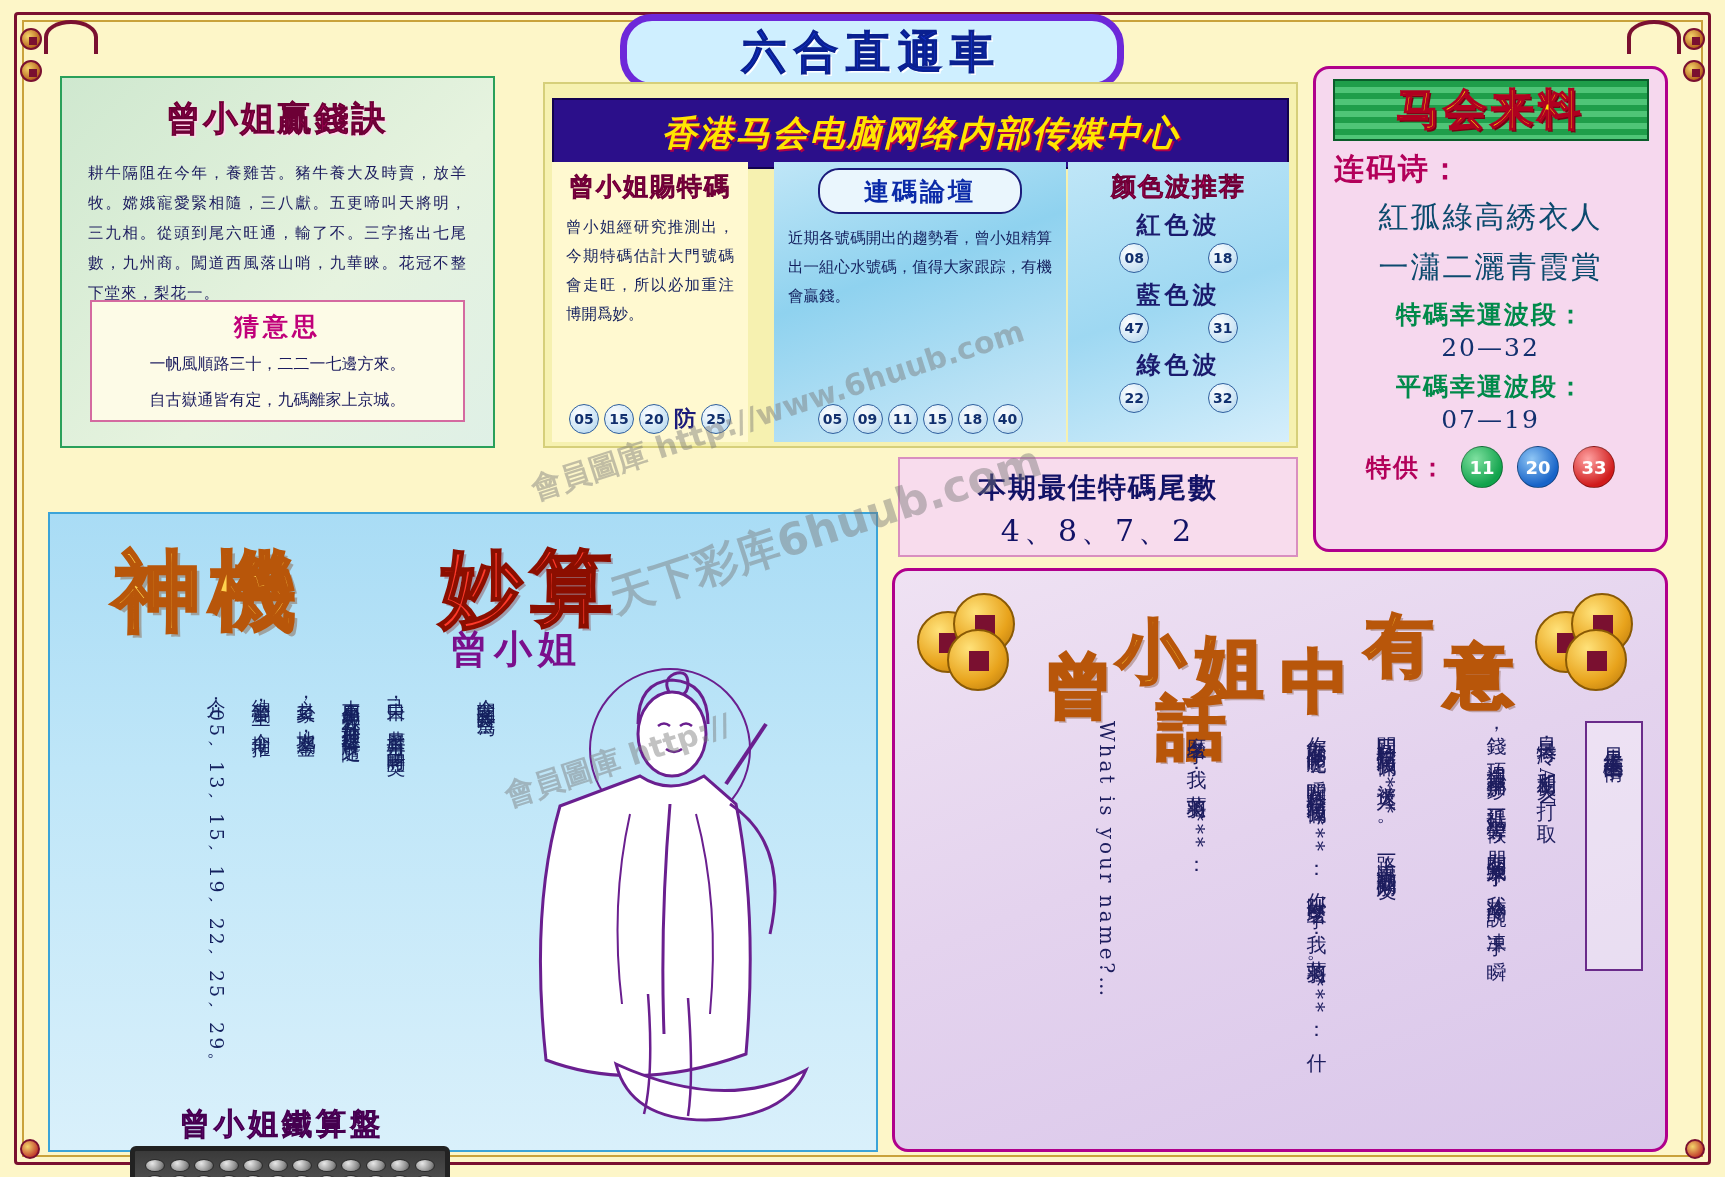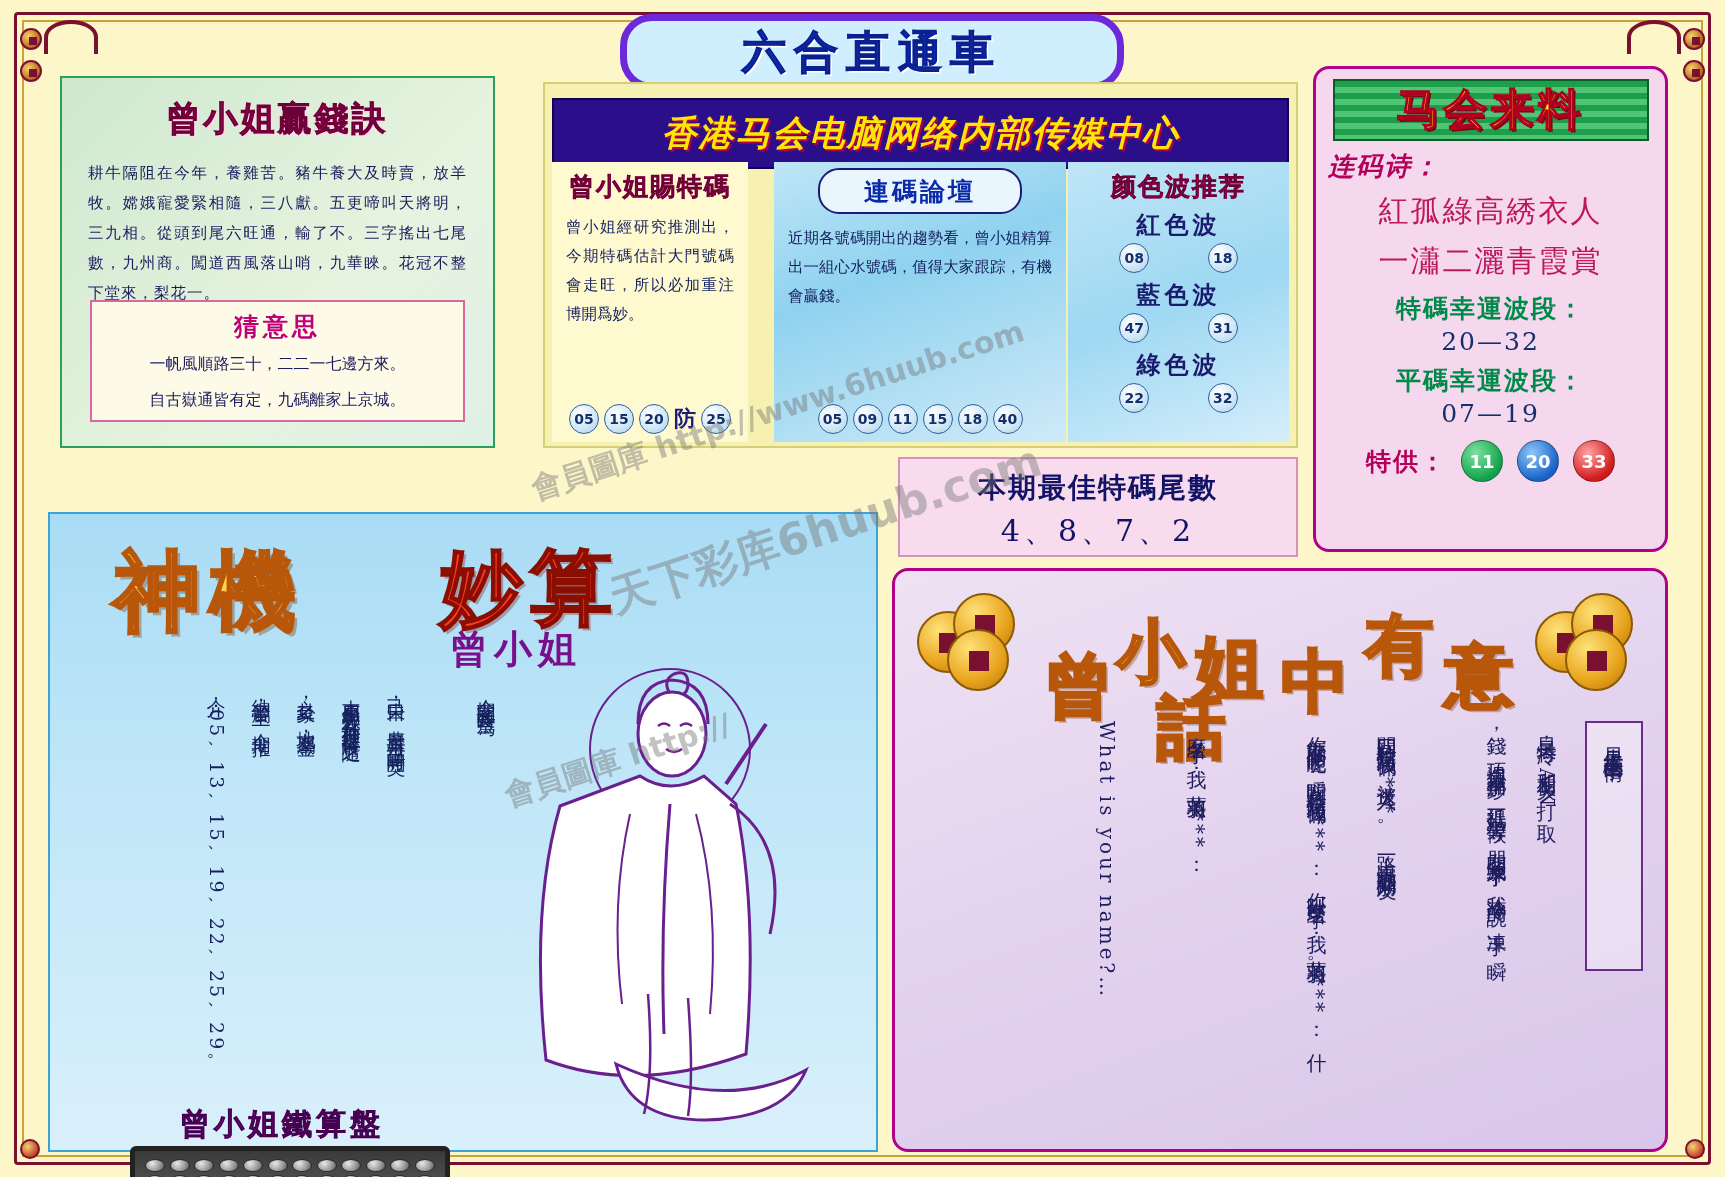--- a/index.html
+++ b/index.html
@@ -171,24 +171,24 @@
     border:2px solid #0a5c2a;
     display:flex;align-items:center;justify-content:center;
     box-sizing:border-box;
   }
   .mahui-title span{
     font-size:43px;font-weight:bold;color:#ffe400;letter-spacing:4px;
     -webkit-text-stroke:1.4px #b00020;
     text-shadow:2px 2px 0 #7a0014;
   }
   .pink-sub{
-    margin:8px 0 0 12px;font-size:26px;font-weight:bold;color:#b3005a;letter-spacing:2px;font-style:italic;
+    margin:8px 0 0 18px;font-size:30px;font-weight:bold;color:#b3005a;letter-spacing:2px;
   }
   .pink-poem{
-    text-align:center;font-size:30px;line-height:46px;color:#be185d;
+    text-align:center;font-size:30px;line-height:46px;color:#0c4a6e;
     font-family:"DejaVu Serif","Liberation Serif",serif;letter-spacing:2px;
     margin-top:4px;
   }
   .pink-row-label{
     text-align:center;font-size:25px;font-weight:bold;color:#008a4a;
     letter-spacing:2px;margin-top:8px;
   }
   .pink-row-val{
     text-align:center;font-size:25px;color:#12306e;letter-spacing:2px;margin-top:2px;
     font-family:"DejaVu Serif","Liberation Serif",serif;

